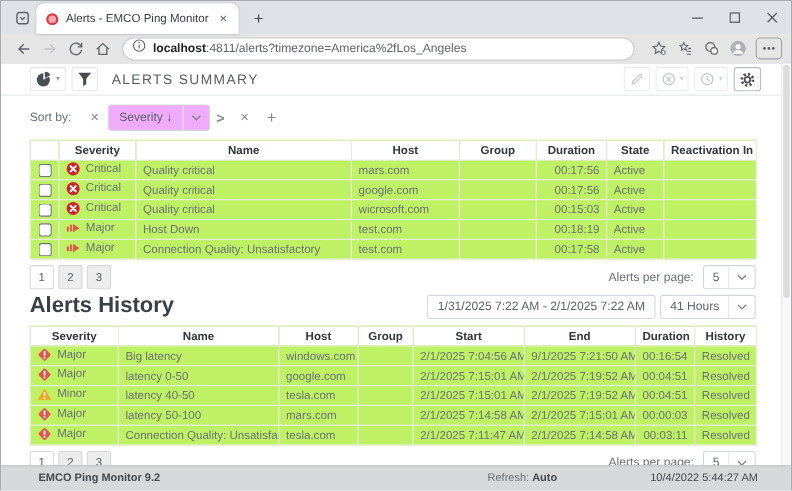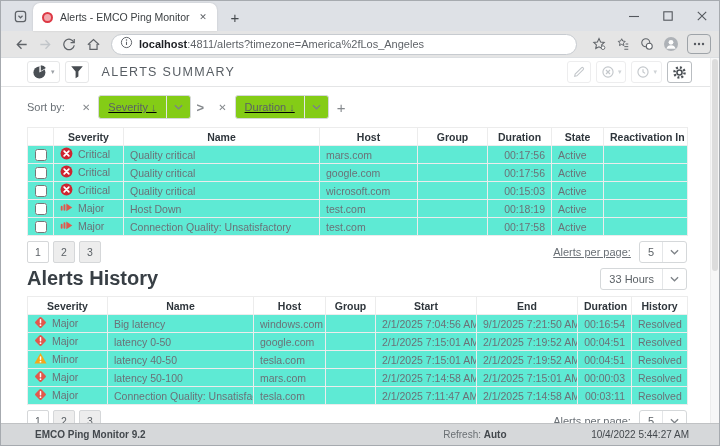--- a/index.html
+++ b/index.html
@@ -35,43 +35,43 @@
   .dd-arrow.dis { color:#cfd3d6; }
   .apptitle { font-size:12.5px; font-weight:normal; letter-spacing:1.3px; color:#575d63; margin-left:8px; }
   .toolspacer { flex:1; }
 
   .page { padding:7px 0 0 26px; }
 
   
   .sortbar { display:flex; align-items:center; height:26px; margin-bottom:7px; }
   .sortlabel { font-size:11px; color:#6a7076; margin-right:9px; }
   .xbtn { font-size:10px; color:#85898d; margin:0 8px; cursor:default; }
-  .chip { display:inline-flex; align-items:center; height:24px; border:1px solid #d5d8da; border-radius:3px; background:#84cc16;text-decoration:underline; }
+  .chip { display:inline-flex; align-items:center; height:24px; border:1px solid #d5d8da; border-radius:3px; background:#f0abfc; }
   .chip .cval { padding:0 9px; font-size:11px; color:#5b6166; white-space:nowrap; }
   .cdiv { width:1px; align-self:stretch; background:#e4e6e8; }
   .chev { padding:0 7px; display:flex; align-items:center; }
   .gt { font-size:13px; color:#85898d; margin:0 6px; font-weight:bold; }
   .plus { font-size:15px; color:#85898d; margin-left:8px; }
 
   
-  table { border-collapse:collapse; table-layout:fixed; width:660px; background:#5eead4; }
+  table { border-collapse:collapse; table-layout:fixed; width:660px; background:#bef264; }
   th, td { border:1px solid #ececec; height:18px; padding:0 6px; font-size:10.5px; color:#6b7177; white-space:nowrap; overflow:hidden; }
   th { color:#2f363c; font-weight:bold; text-align:center; background:#fff; }
   td.num { text-align:right; }
   td.ck { text-align:center; padding:0; }
   .cb { width:12px; height:12px; vertical-align:middle; }
-  .sevwrap { display:inline-flex; align-items:center; gap:5px; }
+  .sevwrap { display:inline-flex; align-items:flex-start; gap:5px; }
   .sevwrap svg { flex-shrink:0; display:block; }
 
   
   .pagerrow { display:flex; align-items:center; width:660px; margin:5px 0 4px 0; height:22px; }
   .pg { width:22px; height:22px; border:1px solid #d5d7d9; background:#ededed; color:#5b6166; font-size:10.5px; display:flex; align-items:center; justify-content:center; margin-right:4px; border-radius:2px; }
   .pg.active { background:#fff; }
   .perpage { margin-left:auto; display:flex; align-items:center; }
-  .perpagelabel { font-size:11px; color:#6a7076; margin-right:8px;text-decoration:underline; }
+  .perpagelabel { font-size:11px; color:#6a7076; margin-right:8px; }
   .sel { display:inline-flex; align-items:center; height:22px; border:1px solid #d5d8da; border-radius:3px; background:#fff; }
   .sel .sval { padding:0 8px; font-size:11px; color:#5b6166; white-space:nowrap; }
 
   
   .historyhead { display:flex; align-items:center; width:660px; margin:4px 0 6px 0; }
   .historytitle { font-size:20px; font-weight:bold; color:#383f45; }
   .rangegroup { margin-left:auto; display:flex; align-items:center; gap:4px; }
   .rangebox { height:22px; border:1px solid #d5d8da; border-radius:3px; background:#fff; display:flex; align-items:center; padding:0 9px; font-size:11px; color:#5b6166; }
 
   
@@ -244,29 +244,20 @@
           <span class="cval">Severity ↓</span>
           <span class="cdiv"></span>
           <span class="chev">
               <svg width="9" height="6" viewBox="0 0 10 6">
                 <path d="M1 1 L5 5 L9 1" fill="none" stroke="#7d8287" stroke-width="1.4"></path>
               </svg>
             </span>
         </div>
         <span class="gt">&gt;</span>
         <span class="xbtn">✕</span>
-        <div class="chip">
-          <span class="cval">Duration ↓</span>
-          <span class="cdiv"></span>
-          <span class="chev">
-              <svg width="9" height="6" viewBox="0 0 10 6">
-                <path d="M1 1 L5 5 L9 1" fill="none" stroke="#7d8287" stroke-width="1.4"></path>
-              </svg>
-            </span>
-        </div>
         <span class="plus">+</span>
       </div>
 
       <table>
         <colgroup>
           <col style="width:26px">
             <col style="width:70px">
             <col style="width:196px">
             <col style="width:98px">
           <col style="width:70px">
@@ -402,22 +393,23 @@
                   <path d="M1 1 L5 5 L9 1" fill="none" stroke="#7d8287" stroke-width="1.4"></path>
                 </svg>
               </span>
           </div>
         </div>
       </div>
 
       <div class="historyhead">
         <span class="historytitle">Alerts History</span>
         <div class="rangegroup">
+          <div class="rangebox">1/31/2025 7:22 AM - 2/1/2025 7:22 AM</div>
           <div class="sel">
-            <span class="sval">33 Hours</span>
+            <span class="sval">41 Hours</span>
             <span class="cdiv"></span>
             <span class="chev">
                 <svg width="9" height="6" viewBox="0 0 10 6">
                   <path d="M1 1 L5 5 L9 1" fill="none" stroke="#7d8287" stroke-width="1.4"></path>
                 </svg>
               </span>
           </div>
         </div>
       </div>
 

